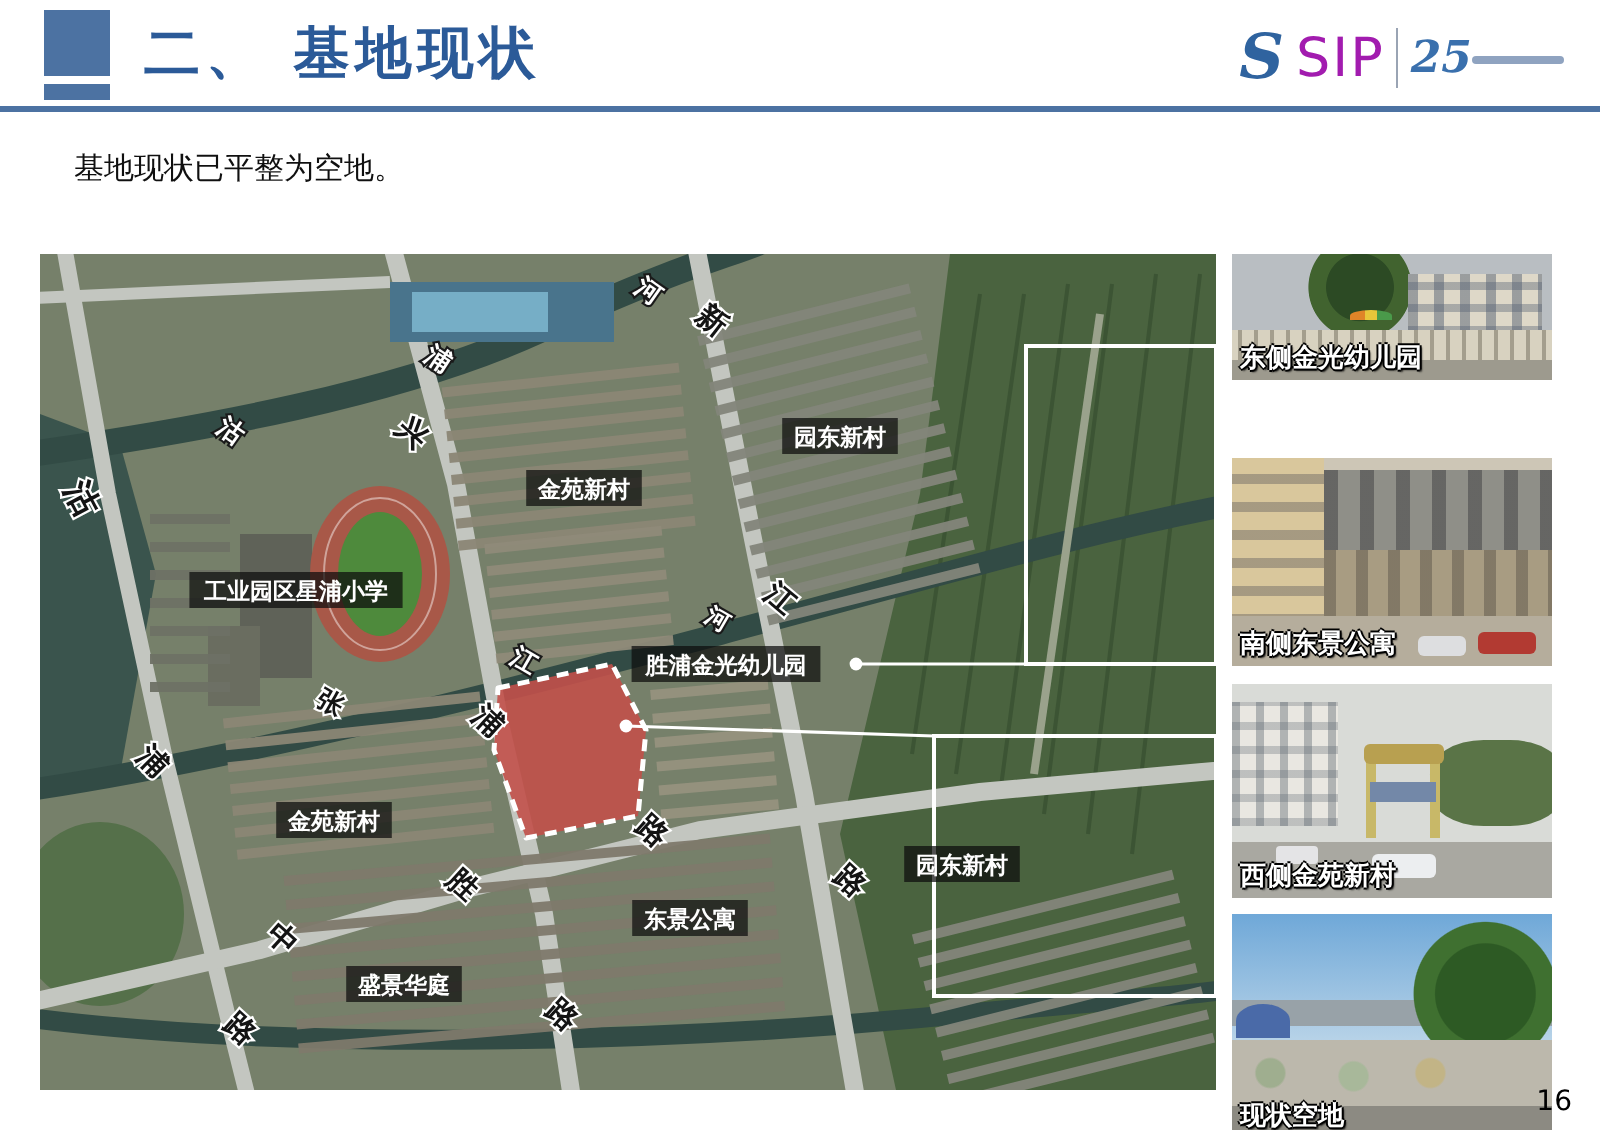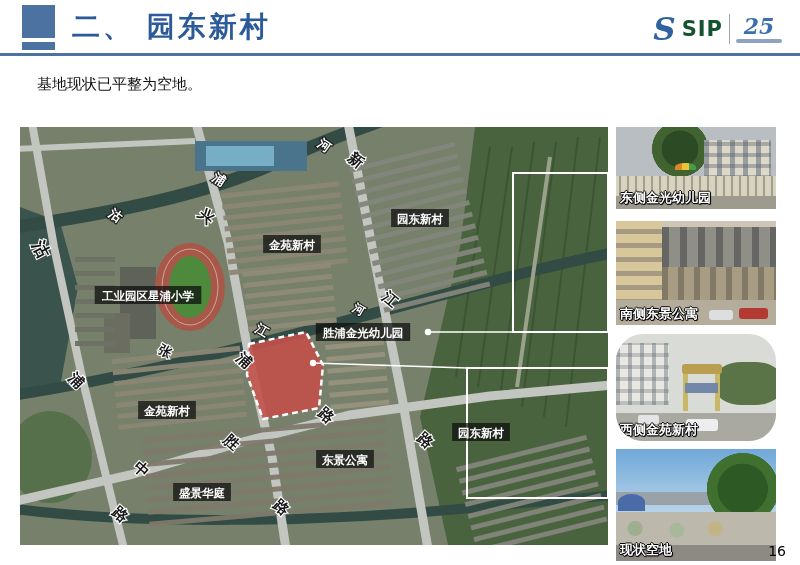--- a/index.html
+++ b/index.html
@@ -8,65 +8,65 @@
 
   
   .accent-square{position:absolute;left:22px;top:5px;width:33px;height:33px;background:#4c72a2;}
   .accent-bar{position:absolute;left:22px;top:42px;width:33px;height:8px;background:#4c72a2;}
   .page-title{position:absolute;left:72px;top:8px;margin:0;font-size:28px;font-weight:bold;
               color:#2b5a98;letter-spacing:3px;}
   .header-rule{position:absolute;left:0;top:53px;width:800px;height:3px;background:#4c72a2;}
   .logo{position:absolute;right:18px;top:8px;height:42px;display:flex;align-items:center;gap:6px;}
   .logo .s-mark{font-family:"DejaVu Serif","Liberation Serif",serif;font-style:italic;
                 font-weight:bold;font-size:31px;color:#2f639f;line-height:1;}
-  .logo .sip-text{font-size:21px;font-weight:bold;color:#14532d;letter-spacing:1px;}
+  .logo .sip-text{font-size:27px;font-weight:normal;color:#a21caf;letter-spacing:1px;}
   .logo .divider{width:1px;height:30px;background:#9aa4b4;}
-  .logo .anniv{display:flex;flex-direction:column;align-items:center;}
+  .logo .anniv{display:flex;align-items:center;}
   .logo .anniv-num{font-family:"DejaVu Serif","Liberation Serif",serif;font-style:italic;
                    font-weight:bold;font-size:22px;color:#3a70ad;line-height:1;}
   .logo .anniv-sub{width:46px;height:4px;background:#8fa3c0;border-radius:2px;margin-top:2px;}
 
   
   .intro{position:absolute;left:24px;top:60px;font-size:15px;line-height:22px;color:#101010;}
   .intro p{margin:13px;}
 
   
   .map-wrap{position:absolute;left:20px;top:127px;width:588px;height:418px;}
   svg text{font-family:"DejaVu Sans","Liberation Sans",sans-serif;}
 
   
   .photo-col{position:absolute;left:616px;top:127px;width:160px;}
   .photo{position:relative;margin:0;width:160px;overflow:hidden;background:#ccc;}
   .photo .cap{position:absolute;left:4px;bottom:2px;font-size:13px;font-weight:bold;color:#fff;
     text-shadow:-1px 0 #000,1px 0 #000,0 -1px #000,0 1px #000,1px 1px 1px #000;white-space:nowrap;}
   .photo .x{position:absolute;}
 
-  .p1{height:82px;margin-bottom:12px;background:#b9bec2;}
+  .p1{height:63px;background:#b9bec2;}
   .p1 .bldg{right:3%;top:16%;width:42%;height:48%;background:#ded8c8;
      background-image:repeating-linear-gradient(90deg,rgba(86,98,116,.5) 0 5px,transparent 5px 13px),
                       repeating-linear-gradient(0deg,rgba(86,98,116,.4) 0 4px,transparent 4px 11px);}
   .p1 .tree{left:16%;top:-6%;width:48%;height:68%;
      background:radial-gradient(circle at 50% 48%,#2c4a24 0 38%,#41632f 39% 58%,transparent 59%);}
   .p1 .umb{left:37%;top:44%;width:13%;height:9%;background:linear-gradient(90deg,#e08428 0 35%,#e8c63a 35% 65%,#4a9a4a 65%);border-radius:50% 50% 0 0;}
   .p1 .fence{left:0;bottom:16%;width:100%;height:24%;
      background:repeating-linear-gradient(90deg,#d8d2c0 0 3px,#a49e8d 3px 5px,#d8d2c0 5px 8px);}
   .p1 .ground{left:0;bottom:0;width:100%;height:16%;background:#9d9a8e;}
 
-  .p2{height:104px;margin-bottom:9px;background:#cdc6b6;}
+  .p2{height:104px;margin-bottom:9px;background:#cdc6b6;margin-top:39px;}
   .p2 .lb{left:0;top:0;width:29%;height:80%;background:#d9c79c;
      background-image:repeating-linear-gradient(0deg,rgba(70,70,80,.35) 0 5px,transparent 5px 14px);}
   .p2 .rb{left:29%;top:6%;width:71%;height:38%;background:#8f8f88;
      background-image:repeating-linear-gradient(90deg,rgba(40,40,45,.4) 0 7px,transparent 7px 18px);}
   .p2 .band{left:29%;top:44%;width:71%;height:32%;background:#a89c82;
      background-image:repeating-linear-gradient(90deg,rgba(60,55,50,.35) 0 6px,transparent 6px 16px);}
   .p2 .ground{left:0;bottom:0;width:100%;height:24%;background:#b5ad9c;}
   .p2 .car-w{right:27%;bottom:5%;width:15%;height:9%;background:#dddee0;border-radius:3px;}
   .p2 .car-r{right:5%;bottom:6%;width:18%;height:10%;background:#b23a32;border-radius:3px;}
 
-  .p3{height:107px;margin-bottom:8px;background:#d9dbd7;border-radius:27px;}
+  .p3{height:107px;margin-bottom:8px;background:#d9dbd7;}
   .p3 .bl{left:0;top:8%;width:33%;height:58%;background:#e9e7e1;
      background-image:repeating-linear-gradient(90deg,rgba(90,100,110,.4) 0 4px,transparent 4px 12px),
                       repeating-linear-gradient(0deg,rgba(90,100,110,.3) 0 4px,transparent 4px 12px);}
   .p3 .trees{right:-4%;top:26%;width:42%;height:40%;background:#5a7447;border-radius:40%;}
   .p3 .roof{left:41%;top:28%;width:25%;height:9%;background:#b8a050;border-radius:3px;}
   .p3 .awn{left:43%;top:46%;width:21%;height:9%;background:#7388a8;}
   .p3 .post1{left:42%;top:36%;width:3%;height:36%;background:#c8b868;}
   .p3 .post2{left:62%;top:36%;width:3%;height:36%;background:#c8b868;}
   .p3 .road{left:0;bottom:0;width:100%;height:26%;background:#a9a8a1;}
   .p3 .car{left:44%;bottom:9%;width:20%;height:12%;background:#eceef0;border-radius:3px;}
@@ -85,21 +85,21 @@
 
   .page-number{position:absolute;right:14px;top:543px;font-size:14px;color:#000000;}
 </style>
 </head>
 <body>
 
 <div class="slide">
 
   <div class="accent-square"></div>
   <div class="accent-bar"></div>
-  <h1 class="page-title">二、 园东新村</h1>
+  <h1 class="page-title">二、 基地现状</h1>
   <div class="logo">
     <span class="s-mark">S</span>
     <span class="sip-text">SIP</span>
     <span class="divider"></span>
     <span class="anniv">
       <span class="anniv-num">25</span>
       <span class="anniv-sub"></span>
     </span>
   </div>
   <div class="header-rule"></div>

